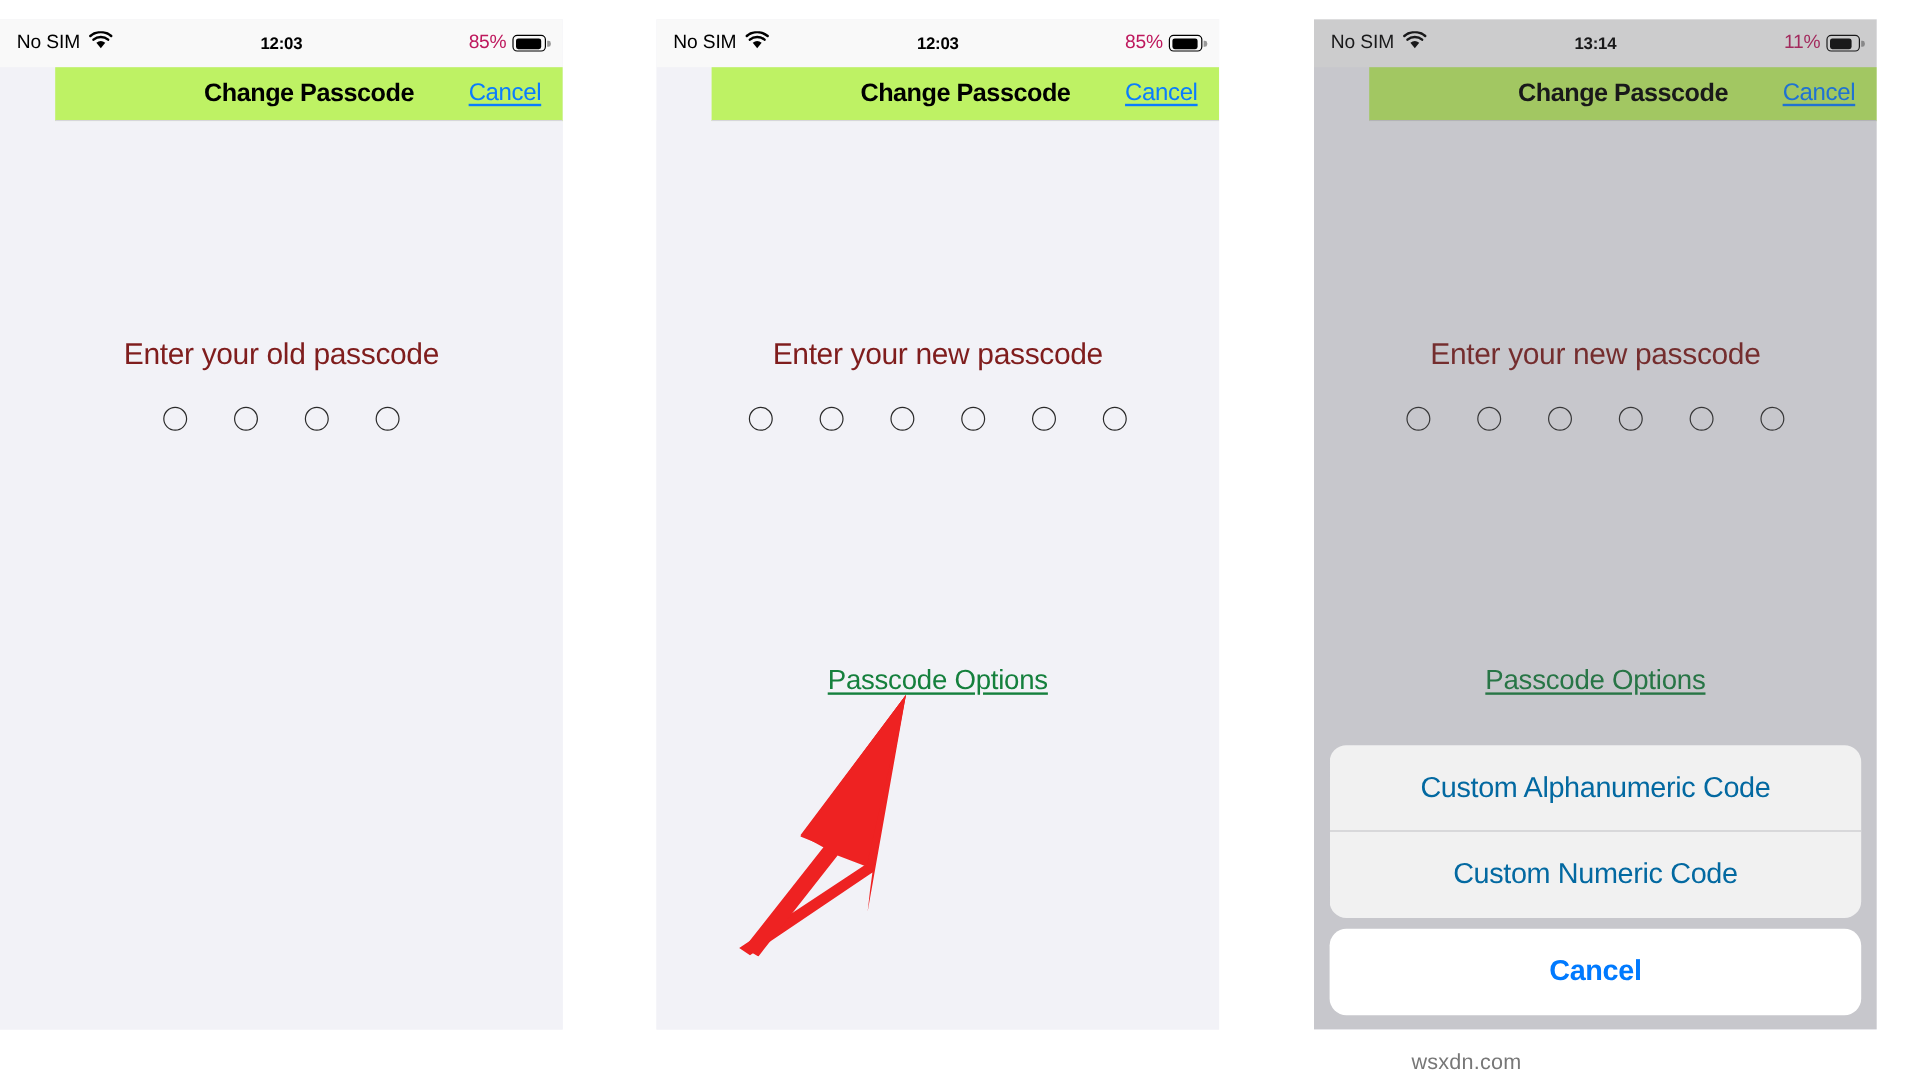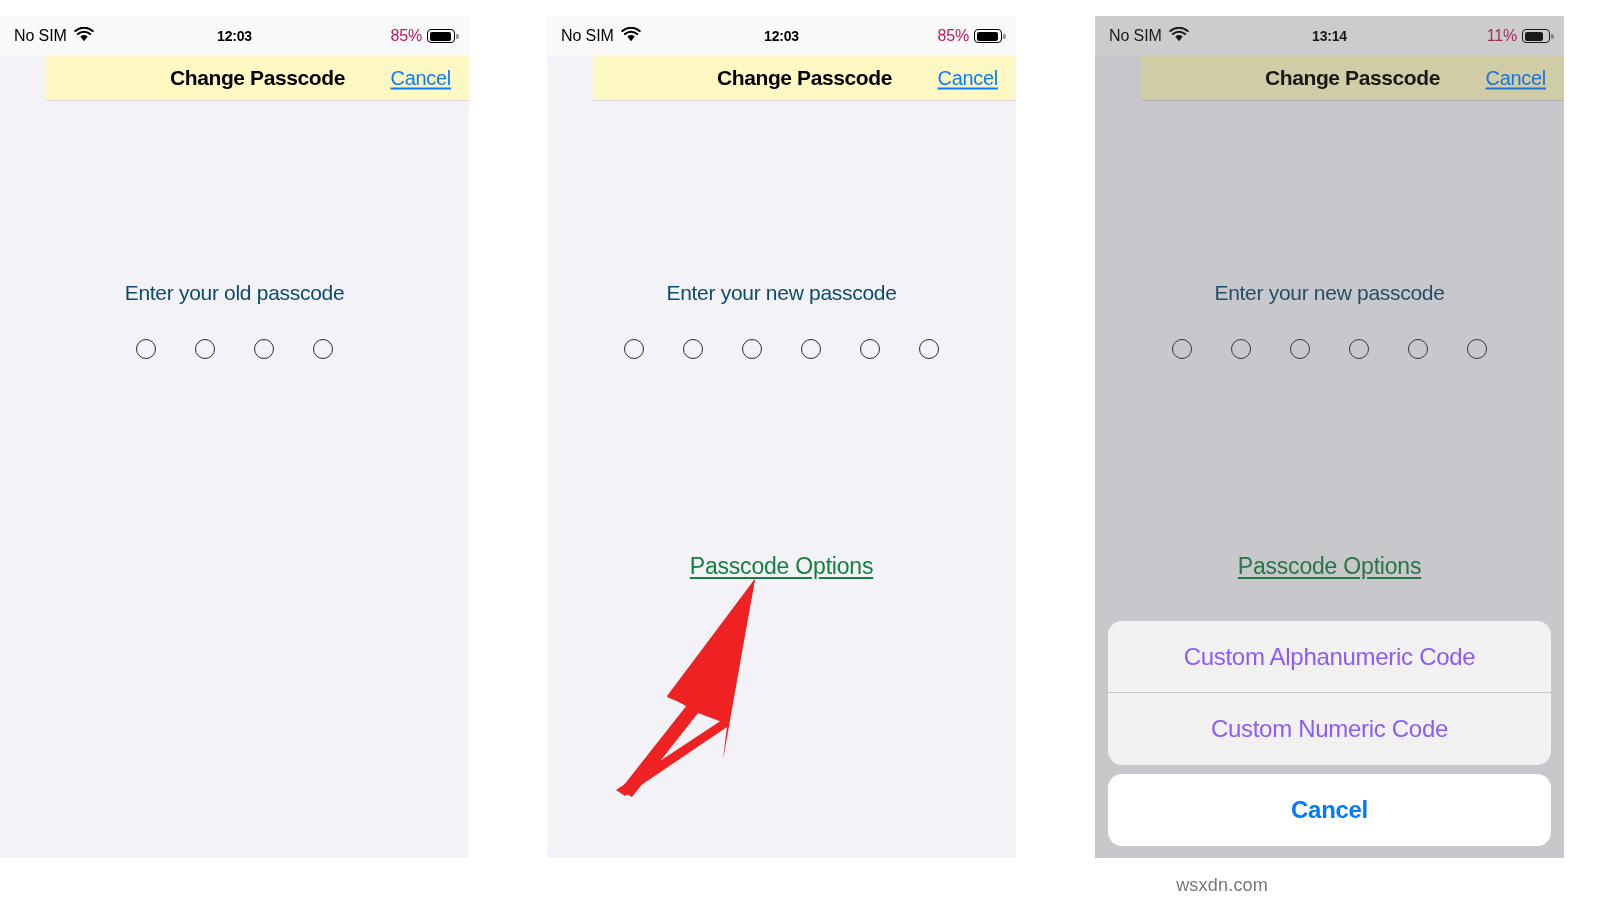--- a/index.html
+++ b/index.html
@@ -106,21 +106,21 @@
     top: 1.5px;
     bottom: 1.5px;
     background: #000;
     border-radius: 2px;
   }
 
   
   .nav-bar {
     position: relative;
     height: 44px;
-    background: #fef9c3;
+    background: #bef264;
     border-bottom: 1px solid #d6d6da;
     display: flex;
     align-items: center;
     justify-content: center;
     margin-left: 46px;
   }
   .nav-title {
     font-size: 21px;
     font-weight: bold;
     color: #000;
@@ -147,22 +147,22 @@
     right: 0;
     bottom: 0;
     background: #f2f2f7;
   }
   .prompt {
     position: absolute;
     top: 180px;
     left: 0;
     right: 0;
     text-align: center;
-    font-size: 21px;
-    color: #0c4a6e;
+    font-size: 25px;
+    color: #7f1d1d;
     letter-spacing: -0.3px;
   }
   .dots {
     position: absolute;
     top: 238px;
     left: 0;
     right: 0;
     display: flex;
     justify-content: center;
     gap: 39px;
@@ -211,21 +211,21 @@
     border-radius: 14px;
     overflow: hidden;
     backdrop-filter: blur(12px);
   }
   .sheet-item {
     height: 72px;
     display: flex;
     align-items: center;
     justify-content: center;
     font-size: 24px;
-    color: #8b5cf6;
+    color: #0369a1;
     letter-spacing: -0.3px;
     cursor: pointer;
     border-bottom: 1px solid #c9c9cc;
     box-sizing: border-box;
   }
   .sheet-item:last-child { border-bottom: none; }
   .sheet-cancel {
     height: 72px;
     background: #ffffff;
     border-radius: 14px;

